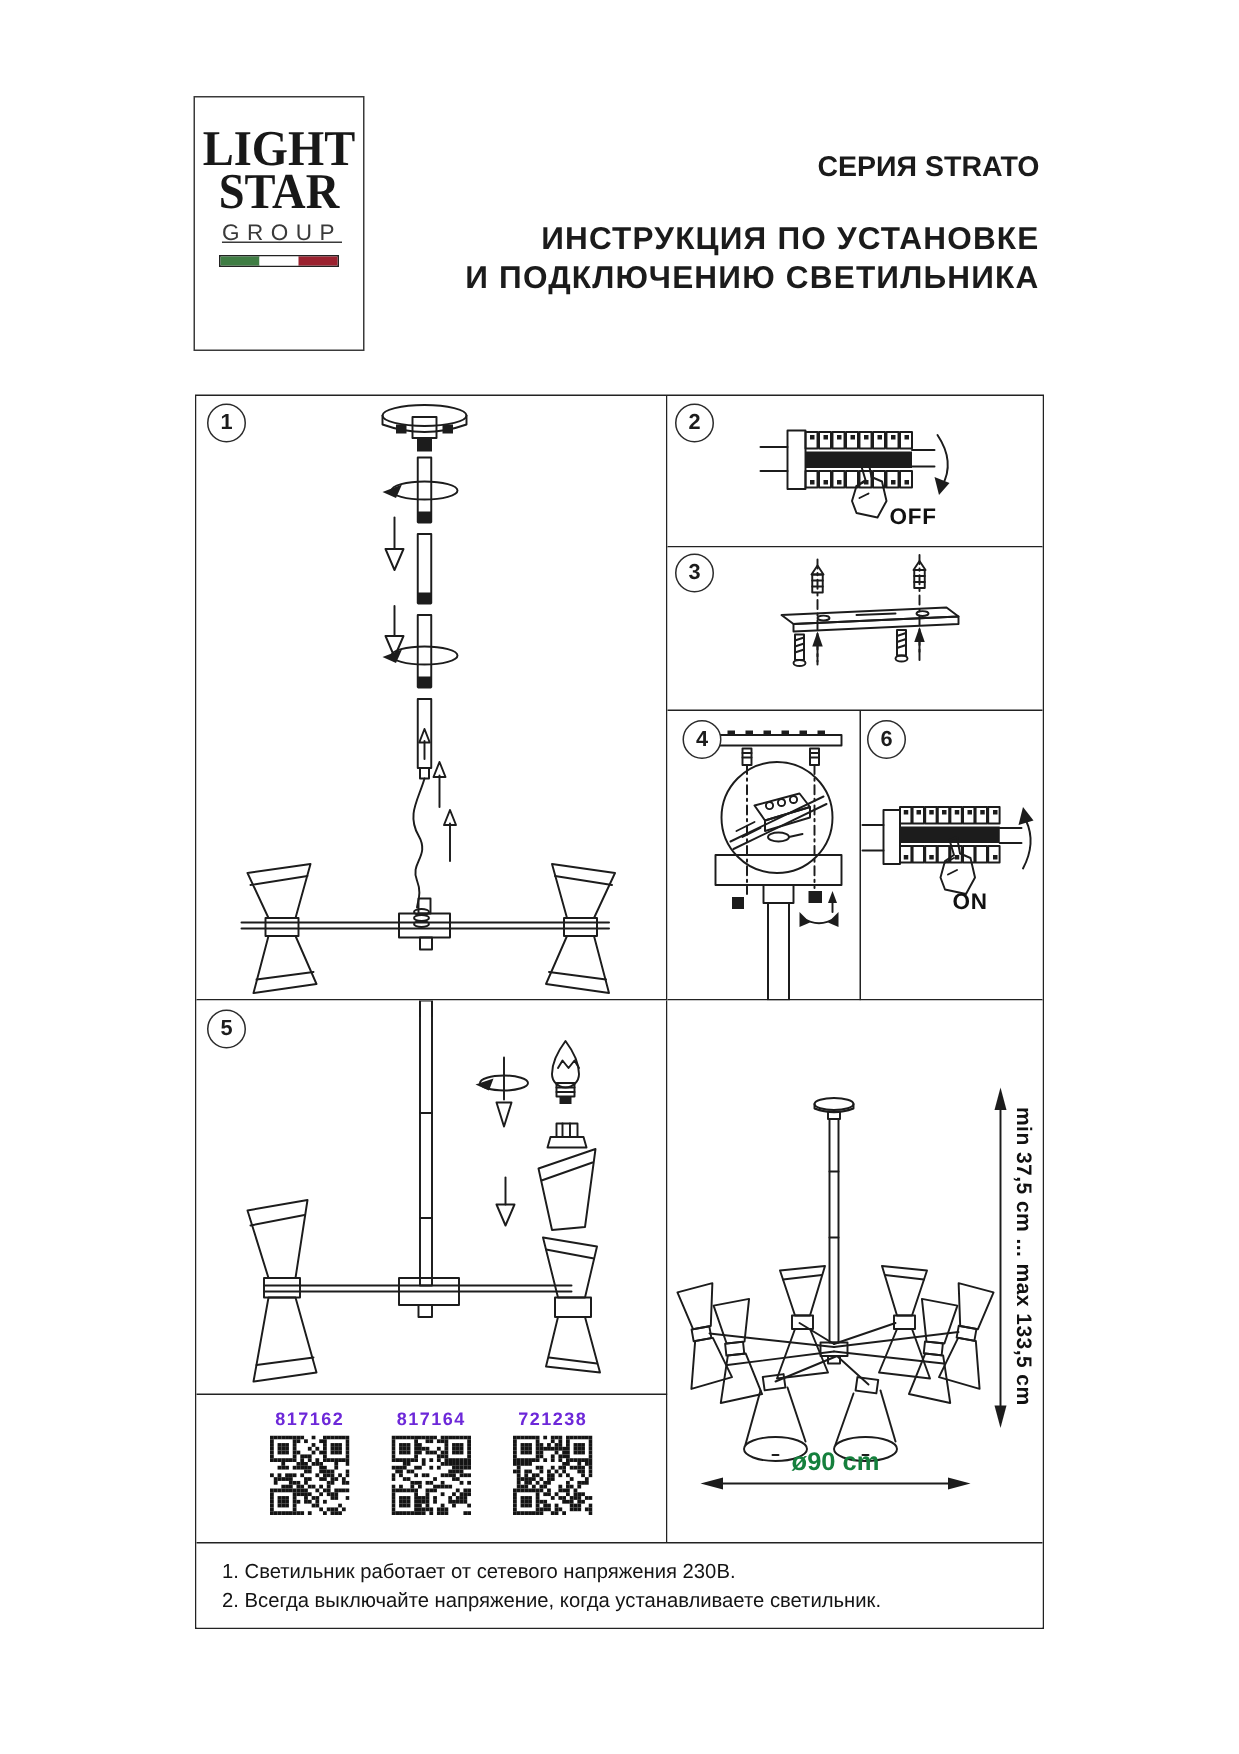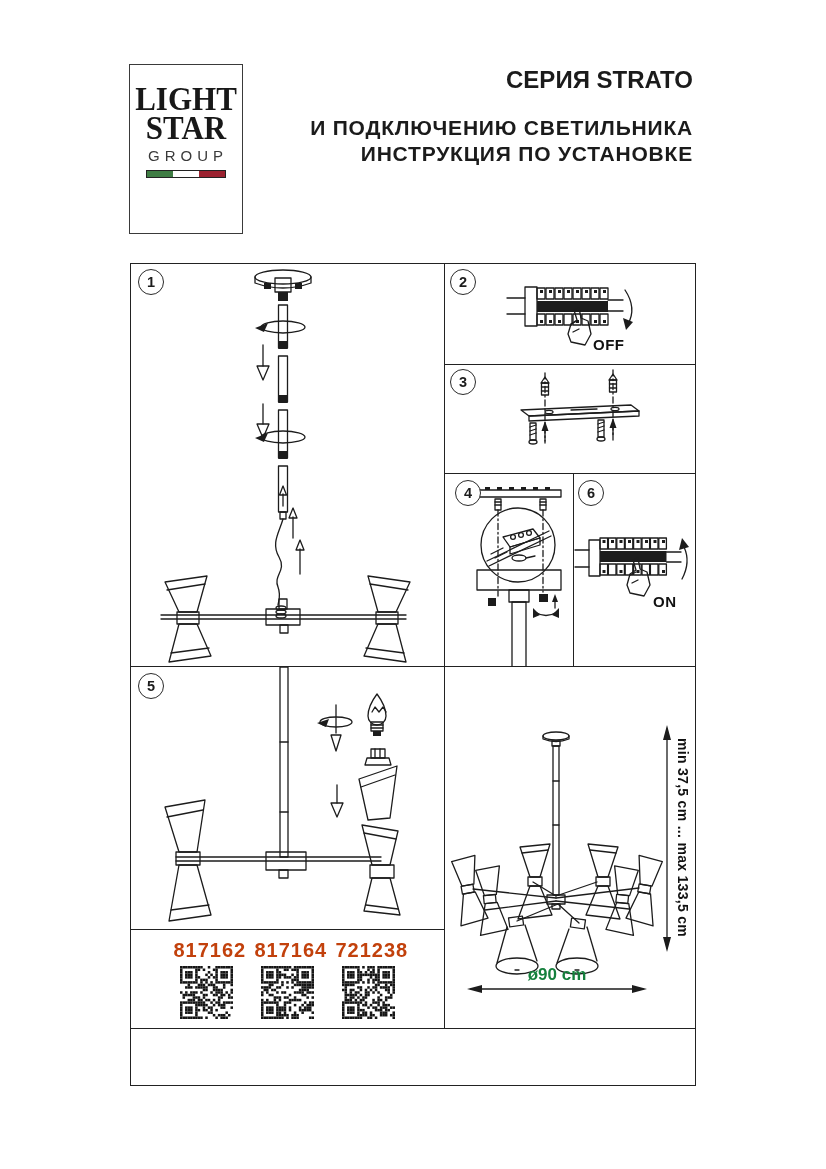--- a/index.html
+++ b/index.html
@@ -17,31 +17,32 @@
     border:1.5px solid #3a3a3a;box-sizing:border-box;text-align:center;
   }
   .logo-light,.logo-star{
     font-family:"Liberation Serif",serif;font-weight:bold;font-size:31px;
     line-height:.93;letter-spacing:0;color:#181818;transform:scaleY(1.08);
   }
   .logo-light{margin-top:20px;}
   .logo-group{
     font-size:15px;letter-spacing:5px;color:#3a3a3a;margin-top:4px;margin-left:4px;
     font-family:"Liberation Sans",sans-serif;
+    text-decoration:underline;
   }
   .logo-flag{
     width:80px;height:8px;margin:6px auto 0;border:1px solid #222;
     display:flex;box-sizing:border-box;
   }
   .logo-flag .seg{flex:1;}
   .hdr-right{
     position:absolute;right:133px;top:63px;text-align:right;
     font-weight:bold;color:#1b1b1b;
   }
-  .hdr-series{font-size:24px;line-height:34px;}
+  .hdr-series{font-size:19px;line-height:34px;margin-top:32px;}
   .hdr-title{font-size:21px;line-height:26px;letter-spacing:.8px;margin-top:18px;}
 
   
   .main{
     position:absolute;left:130px;top:263px;width:566px;height:823px;
     border:1.6px solid #222;box-sizing:border-box;
   }
   .panel{position:absolute;box-sizing:border-box;background:#fff;}
   .bR{border-right:1.6px solid #222;}
   .bB{border-bottom:1.6px solid #222;}
@@ -74,21 +75,21 @@
     position:absolute;left:26px;top:298px;width:172px;text-align:center;
     font-weight:bold;font-size:17px;color:#15803d;
   }
 
   
   .qr-row{
     position:absolute;inset:0;display:flex;justify-content:center;align-items:flex-start;
     gap:15px;padding-top:9px;
   }
   .qr-box{width:66px;text-align:center;}
-  .qr-box .qr-label{font-weight:bold;font-size:20px;letter-spacing:1px;color:#c2410c;}
+  .qr-box .qr-label{font-weight:bold;font-size:12px;letter-spacing:1px;color:#6d28d9;}
   .qr-box .qr-img{margin:4px auto 0;width:53px;height:53px;}
 
   
   .notes{padding:9px 12px 0 17px;font-size:13.5px;line-height:19px;color:#141414;}
 </style>
 </head>
 <body>
 
 <div class="logo-box">
   <div class="logo-light">LIGHT</div>
@@ -99,22 +100,22 @@
     <div class="seg" style="background:#ffffff"></div>
     <div class="seg" style="background:#9b2230"></div>
   </div>
 </div>
 
 <div class="hdr-right">
   <div class="hdr-series">
     <div>СЕРИЯ STRATO</div>
   </div>
   <div class="hdr-title">
+    <div>ИНСТРУКЦИЯ ПО УСТАНОВКЕ</div>
     <div>И ПОДКЛЮЧЕНИЮ СВЕТИЛЬНИКА</div>
-    <div>ИНСТРУКЦИЯ ПО УСТАНОВКЕ</div>
   </div>
 </div>
 
 <div class="main">
 
   <div class="panel p1 bR bB">
     <div class="badge" style="left:7px;top:5px;">1</div>
     <svg width="314" height="403" viewBox="0 0 314 403">
 
       <ellipse class="stroke" cx="152" cy="13" rx="28" ry="7"></ellipse>
@@ -369,21 +370,21 @@
       <line class="stroke" x1="92.5" y1="78" x2="107" y2="78"></line>
       <line class="stroke" x1="92.5" y1="88" x2="107" y2="88"></line>
 
       <path class="stroke" d="M108,105 q9,-17 2,-32"></path>
       <polygon class="fillink" points="108,64 105,76 115,73"></polygon>
 
       <path class="stroke" d="M64,84 l-5,2 3,10 -6,4 -3,11 3,8 14,3 6,-11 -3,-13 -7,-3 -2,-11 z" fill="#fff"></path>
       <line class="stroke" x1="56" y1="101" x2="62" y2="98"></line>
       <line class="stroke" x1="58" y1="109" x2="64" y2="106"></line>
     </svg>
-    <span class="lbl" style="left:79px;top:119px;">ON</span>
+    <span class="lbl" style="left:61px;top:119px;">ON</span>
   </div>
 
   <div class="panel p5 bR bB">
     <div class="badge" style="left:7px;top:6px;">5</div>
     <svg width="314" height="263" viewBox="0 0 314 263">
 
       <rect class="stroke" x="149" y="0" width="8" height="190" fill="#fff"></rect>
       <line class="stroke" x1="149" y1="75" x2="157" y2="75"></line>
       <line class="stroke" x1="149" y1="145" x2="157" y2="145"></line>
 
@@ -1253,16 +1254,18 @@
       <line class="stroke" x1="26" y1="322" x2="198" y2="322"></line>
       <polygon class="fillink" points="22,322 37,318 37,326"></polygon>
       <polygon class="fillink" points="202,322 187,318 187,326"></polygon>
     </svg>
     <span class="dim-v">min 37,5 cm ... max 133,5 cm</span>
     <span class="dim-h">ø90 cm</span>
   </div>
 
   <div class="panel pnotes bT">
     <div class="notes">
+      <div>1. Светильник работает от сетевого напряжения 230В.</div>
+      <div>2. Всегда выключайте напряжение, когда устанавливаете светильник.</div>
     </div>
   </div>
 
 </div>
 
 </body></html>

